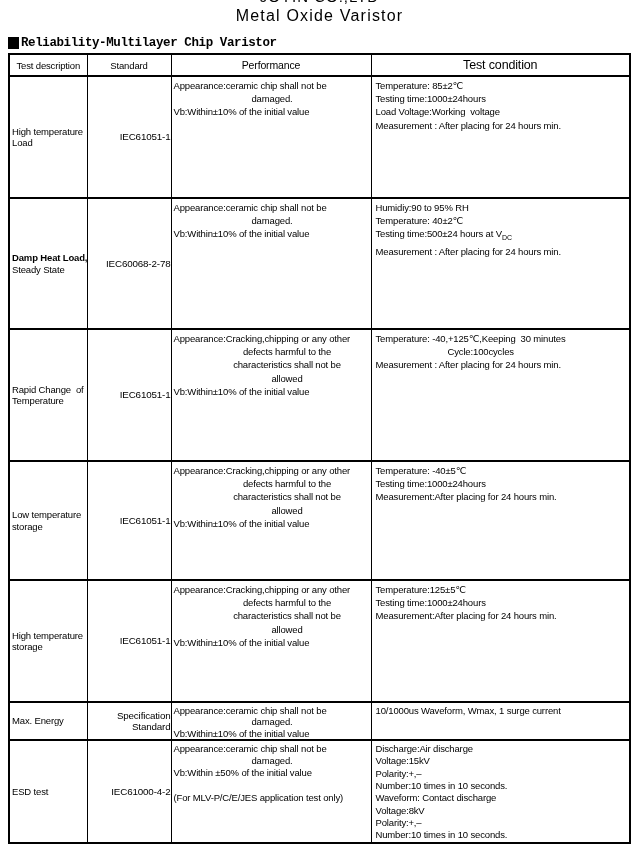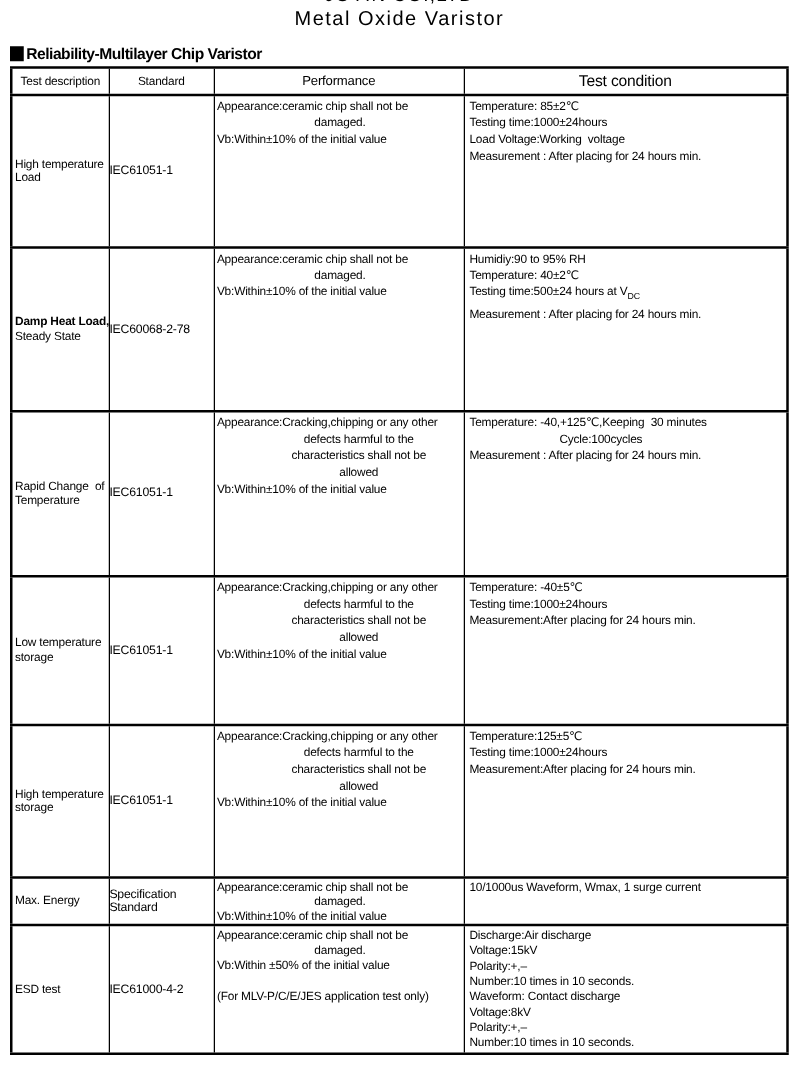--- a/index.html
+++ b/index.html
@@ -11,41 +11,41 @@
   .clipped-line{
     position:absolute;top:-12px;left:0;width:100%;text-align:center;
     font-size:15px;letter-spacing:1px;
   }
   .doc-title{
     position:absolute;top:7px;left:0;width:100%;text-align:center;
     font-size:16px;letter-spacing:1.2px;
   }
   .section-heading{
     position:absolute;top:36px;left:8px;display:flex;align-items:center;
-    font-weight:bold;font-size:12.5px;letter-spacing:-0.4px;
+    font-weight:bold;font-size:12.5px;letter-spacing:-0.4px;font-family:Liberation Mono, monospace;
   }
   .bullet-square{width:11px;height:12px;background:#000;display:inline-block;margin-right:2px;}
 
   table.reliability{
     position:absolute;left:8px;top:53px;width:621px;
     border-collapse:collapse;table-layout:fixed;
     border:2px solid #000;
   }
   th,td{
     border-left:1px solid #000;border-right:1px solid #000;
     border-top:2px solid #000;border-bottom:2px solid #000;
     padding:0;margin:0;font-weight:normal;letter-spacing:-0.15px;
   }
   tr.hdr th{height:20px;vertical-align:middle;}
   .h-desc,.h-std{font-size:9.5px;}
   .h-perf{font-size:10.5px;}
   .h-cond{font-size:12.5px;}
 
   td.desc{vertical-align:middle;padding-left:2px;font-size:9.5px;}
-  td.std{vertical-align:middle;text-align:left;font-size:9.8px;}
+  td.std{vertical-align:middle;text-align:right;font-size:9.8px;}
   td.perf{vertical-align:top;padding:2px 0 0 2px;font-size:9.5px;}
   td.cond{vertical-align:top;padding:2px 0 0 4px;font-size:9.5px;border-radius:15px;}
 
   .ln{display:block;white-space:pre;line-height:13.2px;min-height:13px;}
   td.desc .ln,td.std .ln{line-height:11.5px;min-height:11.5px;}
   .c{text-align:center;}
   .c2{text-align:center;padding-left:30px;}
   .ind{padding-left:72px;}
   .b{font-weight:bold;}
   tr.tight .ln{line-height:11.3px;min-height:11.3px;}

